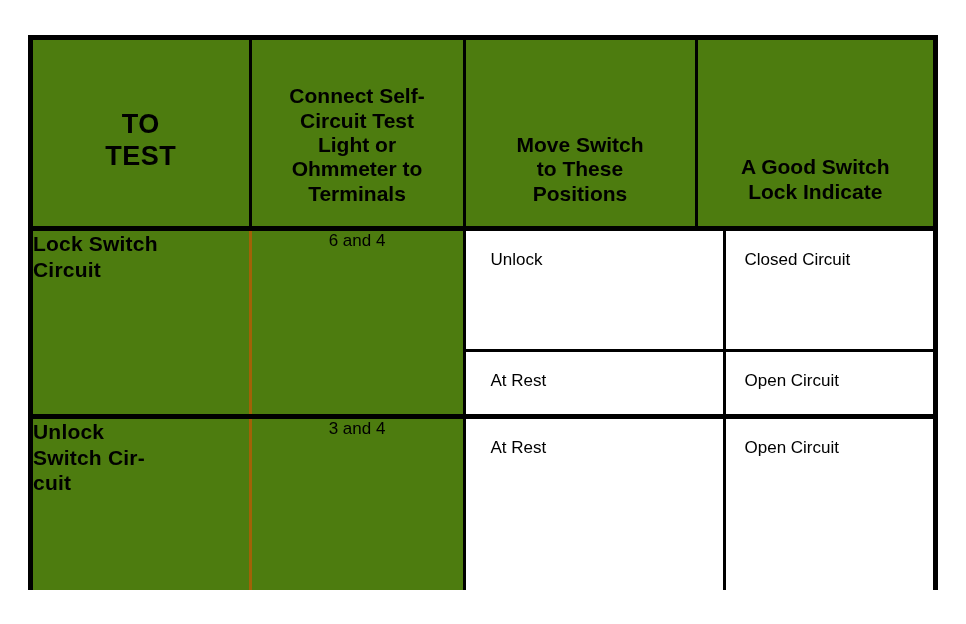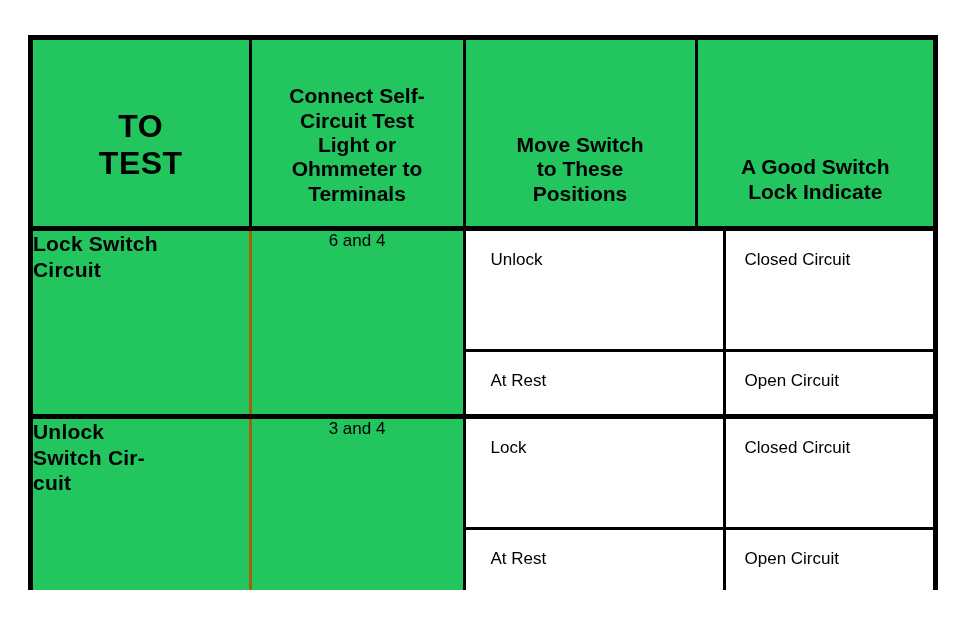--- a/index.html
+++ b/index.html
@@ -33,21 +33,21 @@
     width: 100%;
     height: 100%;
     border-collapse: collapse;
     table-layout: fixed;
   }
 
   table.diag td {
     vertical-align: top;
     padding: 0;
     margin: 0;
-    background: #22c55e;
+    background: #4d7c0f;
   }
 
   
   col.c1 { width: 217px; }
   col.c2 { width: 214px; }
   col.c3 { width: 232px; }
   col.c4 { width: 237px; }
 
   
   tr.header-row td {
@@ -60,21 +60,21 @@
 
   .hd-inner {
     position: absolute;
     left: 0; right: 0; bottom: 14px;
     text-align: center;
     font-weight: bold;
     line-height: 1.16;
     padding: 0 8px;
     box-sizing: border-box;
   }
-  .hd-to-test   { font-size: 32px; bottom: 44px; letter-spacing: .5px; }
+  .hd-to-test   { font-size: 27px; bottom: 54px; letter-spacing: .5px; }
   .hd-connect   { font-size: 21px; bottom: 20px; }
   .hd-move      { font-size: 21px; bottom: 20px; }
   .hd-good      { font-size: 21px; bottom: 22px; }
 
   
   td.label-cell {
     border-right: 3px solid #a16207;
     font-weight: bold;
     font-size: 21px;
     line-height: 1.22;
@@ -178,24 +178,20 @@
       <tr class="block-div">
         <td class="label-cell" style="height:171px">
           <div>Unlock</div>
           <div>Switch Cir-</div>
           <div>cuit</div>
         </td>
         <td class="param-cell">3 and 4</td>
         <td class="subwrap" colspan="2">
           <table class="sub">
             <tbody>
-              <tr class="sub-top">
-                <td class="pos" style="height:89px">Lock</td>
-                <td class="ind">Closed Circuit</td>
-              </tr>
               <tr>
                 <td class="pos">At Rest</td>
                 <td class="ind">Open Circuit</td>
               </tr>
             </tbody>
           </table>
         </td>
       </tr>
 
     </tbody>

